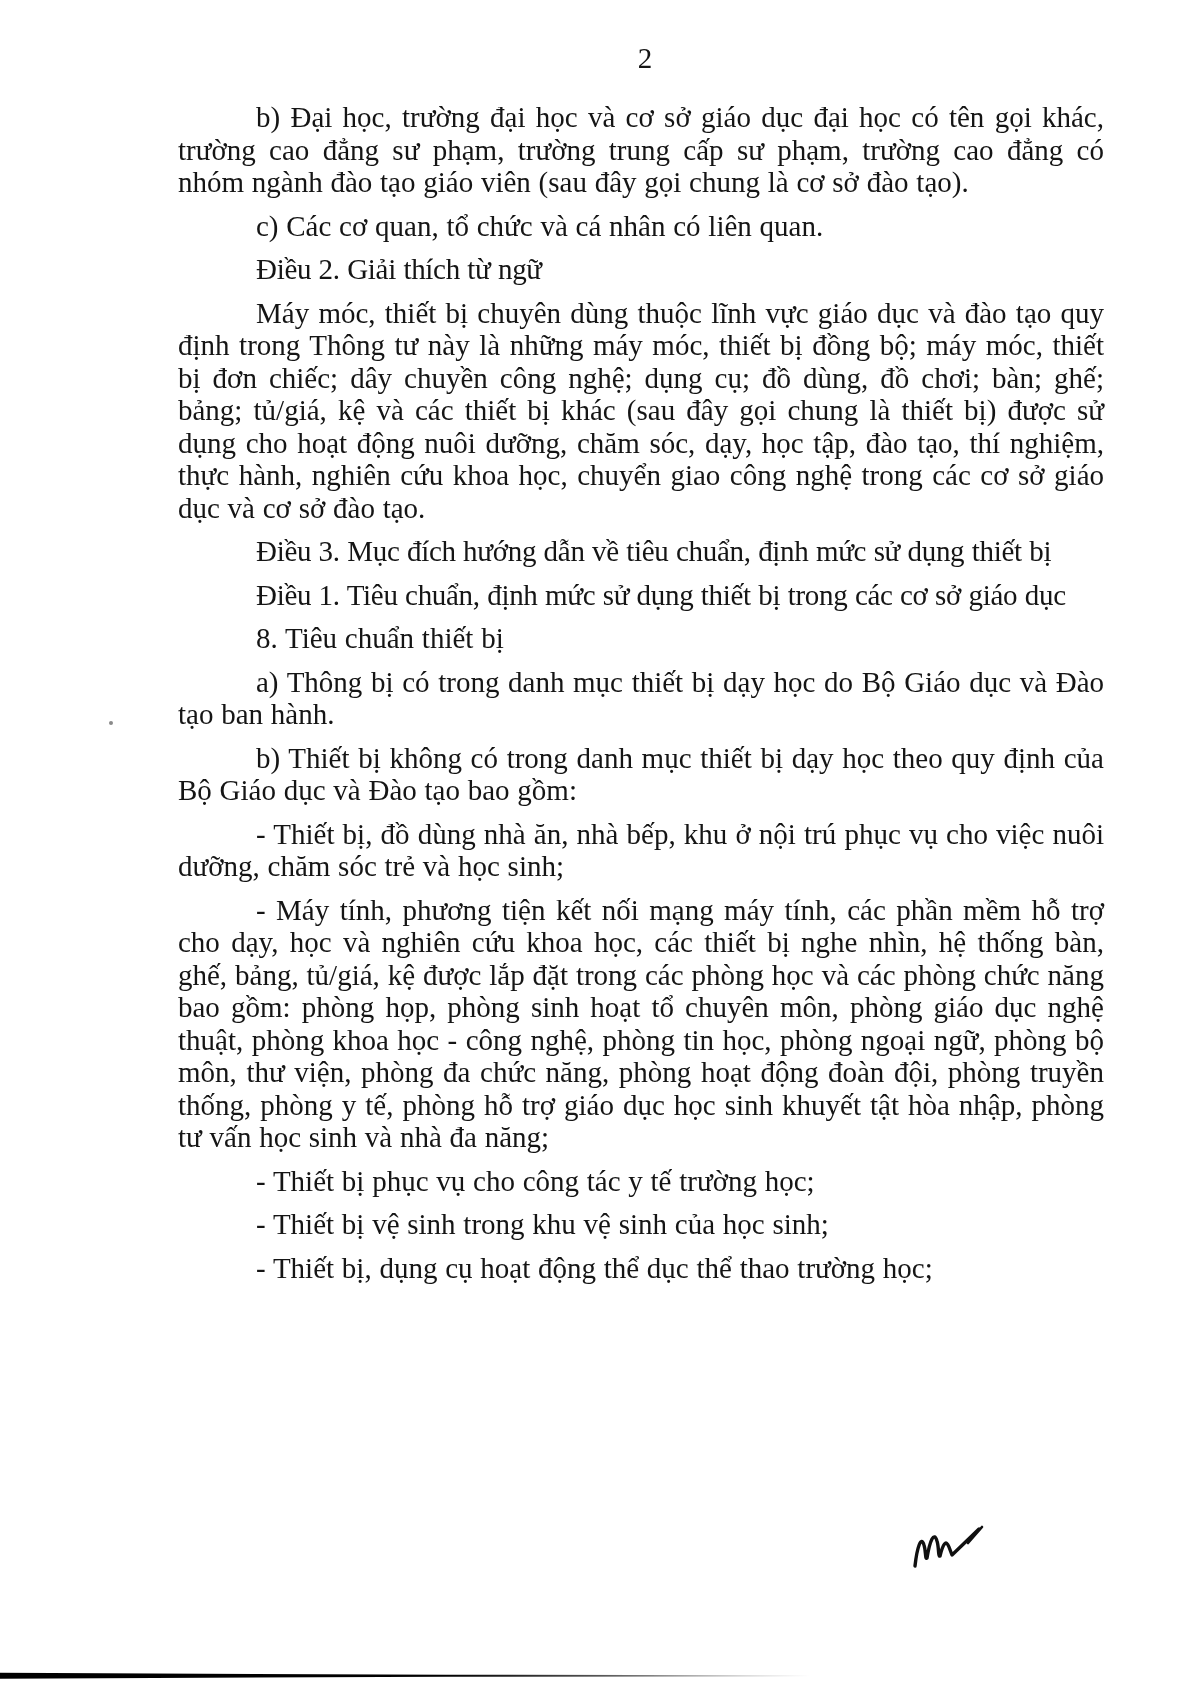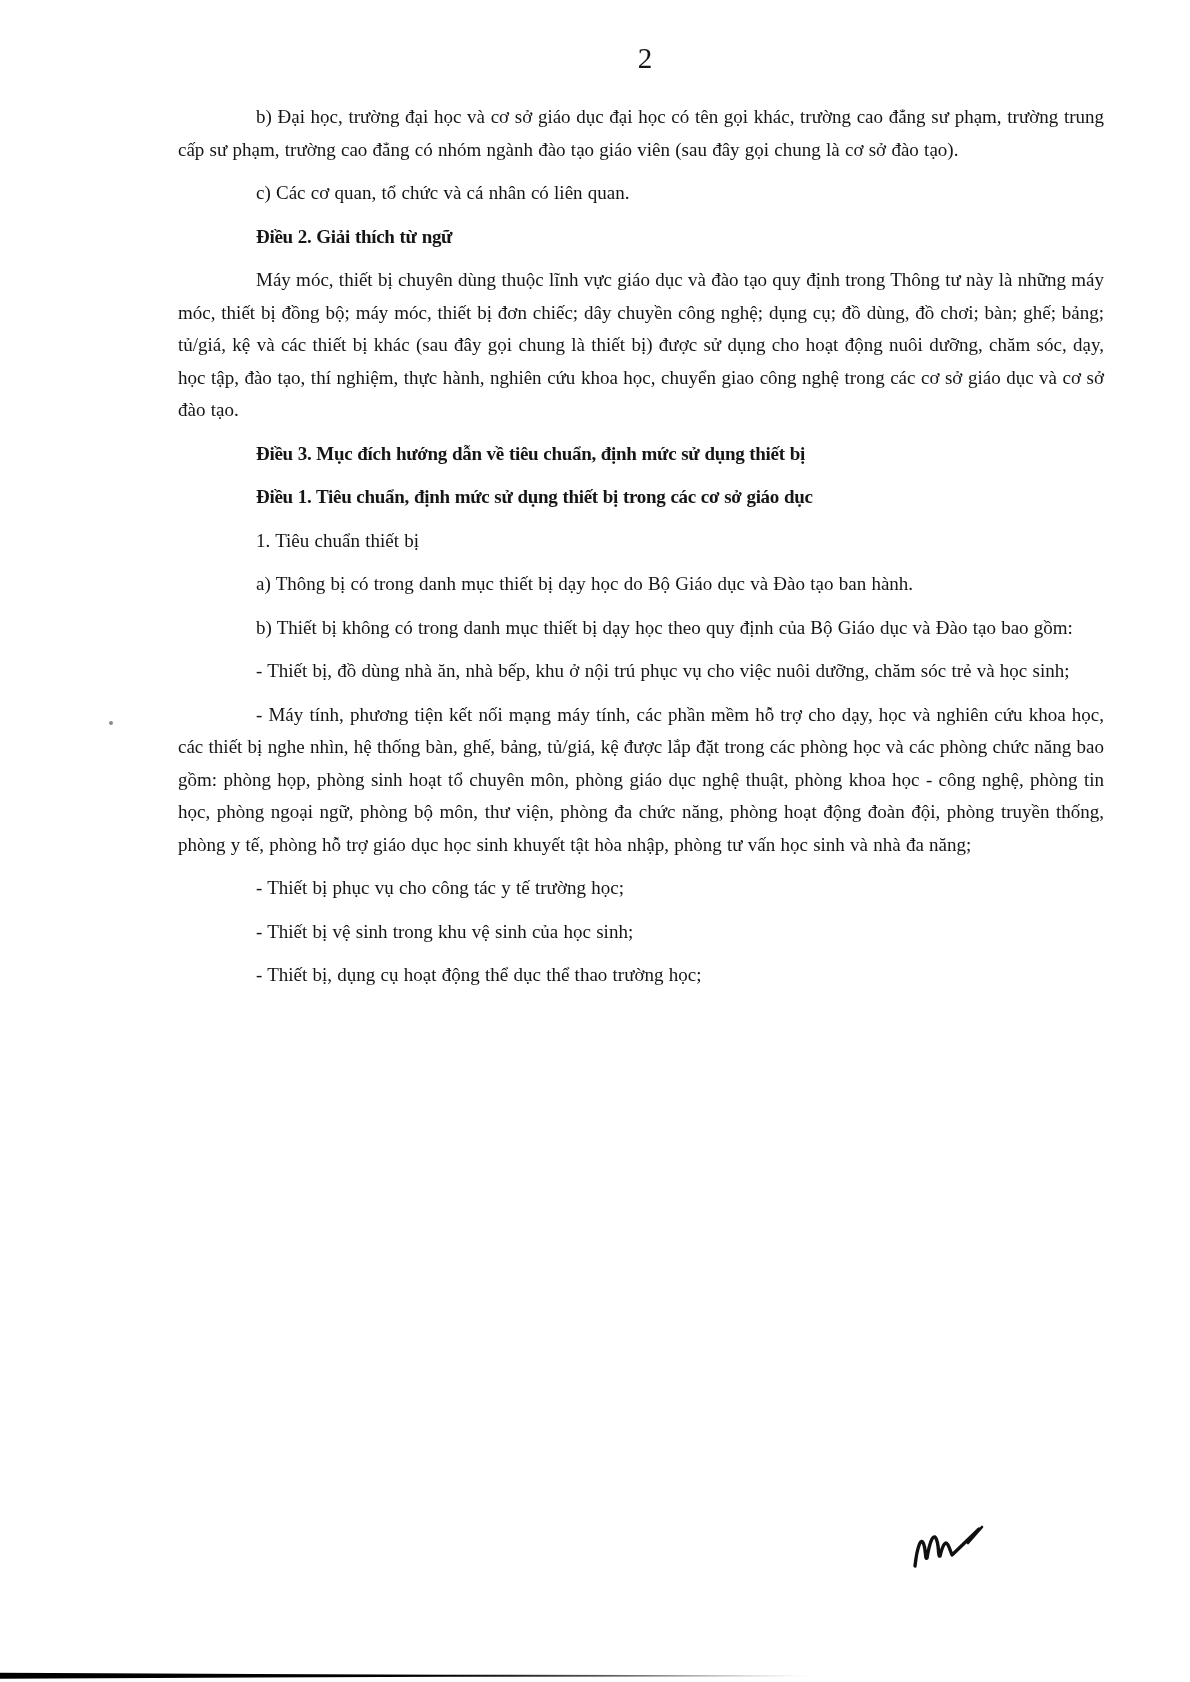--- a/index.html
+++ b/index.html
@@ -26,28 +26,28 @@
     line-height: 32px;
   }
   .content {
     position: absolute;
     left: 178px;
     top: 101px;
     width: 926px;
   }
   .content p {
     margin: 0 0 11px 0;
-    font-size: 19px;
+    font-size: 29px;
     line-height: 32.5px;
     text-align: justify;
     text-indent: 78px;
     word-spacing: 0.5px;
   }
   .content p.heading {
-    font-weight: bold;
+    font-weight: normal;
     white-space: nowrap;
     letter-spacing: -0.3px;
   }
   .signature {
     position: absolute;
     left: 912px;
     top: 1524px;
     width: 74px;
     height: 46px;
   }
@@ -79,21 +79,21 @@
 
   <div class="page-number">2</div>
 
   <section class="content">
     <p>b) Đại học, trường đại học và cơ sở giáo dục đại học có tên gọi khác, trường cao đẳng sư phạm, trường trung cấp sư phạm, trường cao đẳng có nhóm ngành đào tạo giáo viên (sau đây gọi chung là cơ sở đào tạo).</p>
     <p>c) Các cơ quan, tổ chức và cá nhân có liên quan.</p>
     <p class="heading">Điều 2. Giải thích từ ngữ</p>
     <p>Máy móc, thiết bị chuyên dùng thuộc lĩnh vực giáo dục và đào tạo quy định trong Thông tư này là những máy móc, thiết bị đồng bộ; máy móc, thiết bị đơn chiếc; dây chuyền công nghệ; dụng cụ; đồ dùng, đồ chơi; bàn; ghế; bảng; tủ/giá, kệ và các thiết bị khác (sau đây gọi chung là thiết bị) được sử dụng cho hoạt động nuôi dưỡng, chăm sóc, dạy, học tập, đào tạo, thí nghiệm, thực hành, nghiên cứu khoa học, chuyển giao công nghệ trong các cơ sở giáo dục và cơ sở đào tạo.</p>
     <p class="heading">Điều 3. Mục đích hướng dẫn về tiêu chuẩn, định mức sử dụng thiết bị</p>
     <p class="heading">Điều 1. Tiêu chuẩn, định mức sử dụng thiết bị trong các cơ sở giáo dục</p>
-    <p>1. Tiêu chuẩn thiết bị</p>
+    <p>8. Tiêu chuẩn thiết bị</p>
     <p>a) Thông bị có trong danh mục thiết bị dạy học do Bộ Giáo dục và Đào tạo ban hành.</p>
     <p>b) Thiết bị không có trong danh mục thiết bị dạy học theo quy định của Bộ Giáo dục và Đào tạo bao gồm:</p>
     <p>- Thiết bị, đồ dùng nhà ăn, nhà bếp, khu ở nội trú phục vụ cho việc nuôi dưỡng, chăm sóc trẻ và học sinh;</p>
     <p>- Máy tính, phương tiện kết nối mạng máy tính, các phần mềm hỗ trợ cho dạy, học và nghiên cứu khoa học, các thiết bị nghe nhìn, hệ thống bàn, ghế, bảng, tủ/giá, kệ được lắp đặt trong các phòng học và các phòng chức năng bao gồm: phòng họp, phòng sinh hoạt tổ chuyên môn, phòng giáo dục nghệ thuật, phòng khoa học - công nghệ, phòng tin học, phòng ngoại ngữ, phòng bộ môn, thư viện, phòng đa chức năng, phòng hoạt động đoàn đội, phòng truyền thống, phòng y tế, phòng hỗ trợ giáo dục học sinh khuyết tật hòa nhập, phòng tư vấn học sinh và nhà đa năng;</p>
     <p>- Thiết bị phục vụ cho công tác y tế trường học;</p>
     <p>- Thiết bị vệ sinh trong khu vệ sinh của học sinh;</p>
     <p>- Thiết bị, dụng cụ hoạt động thể dục thể thao trường học;</p>
   </section>
 
   <svg class="signature" viewBox="0 0 74 46" xmlns="http://www.w3.org/2000/svg">

